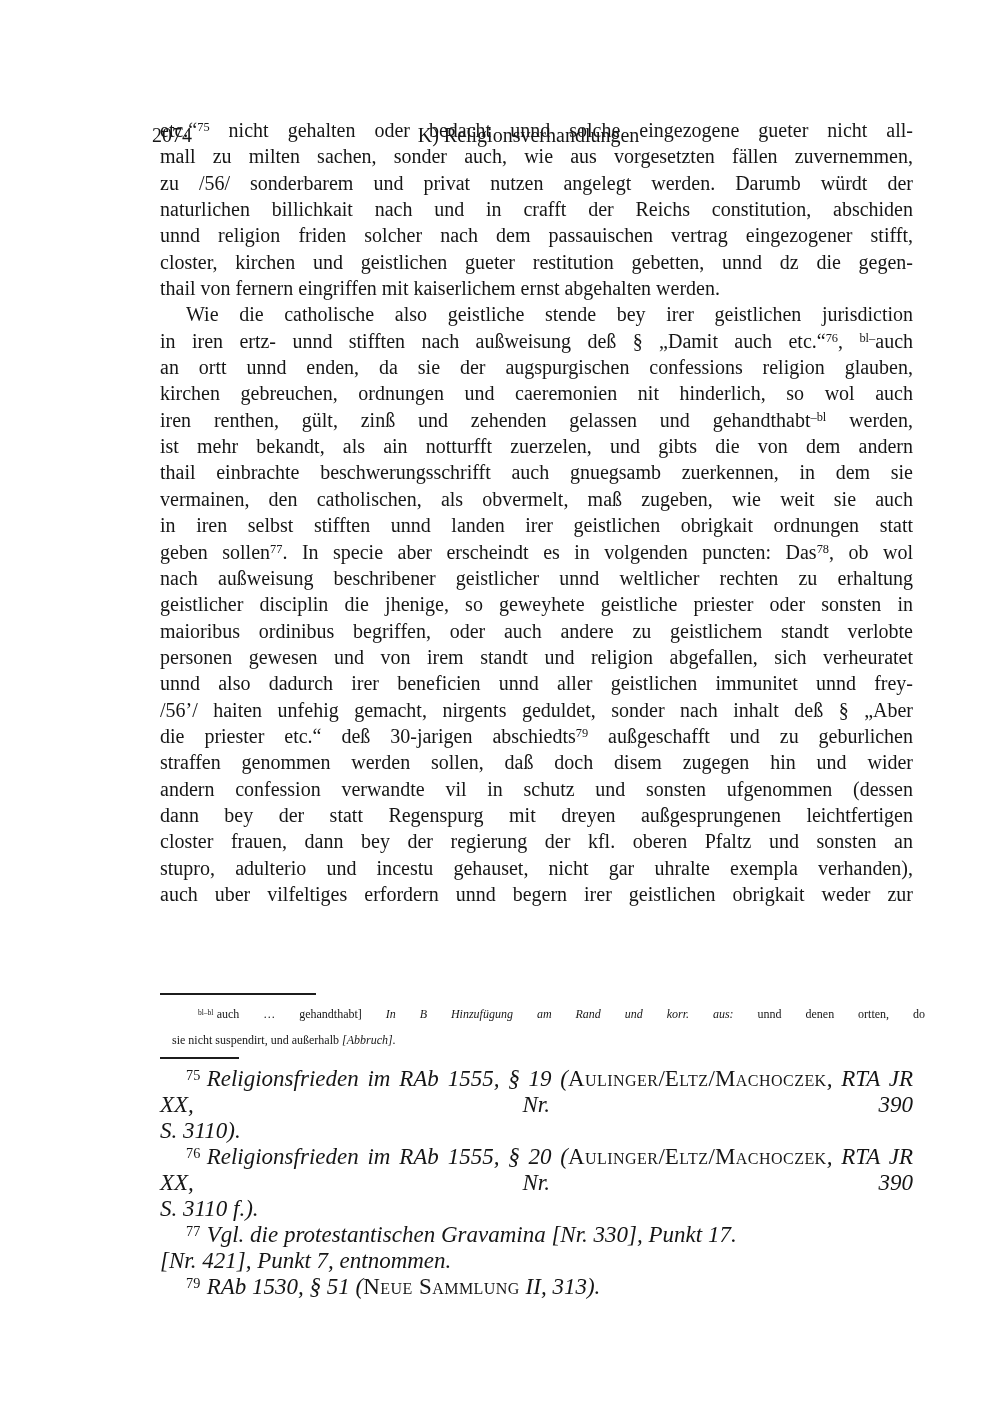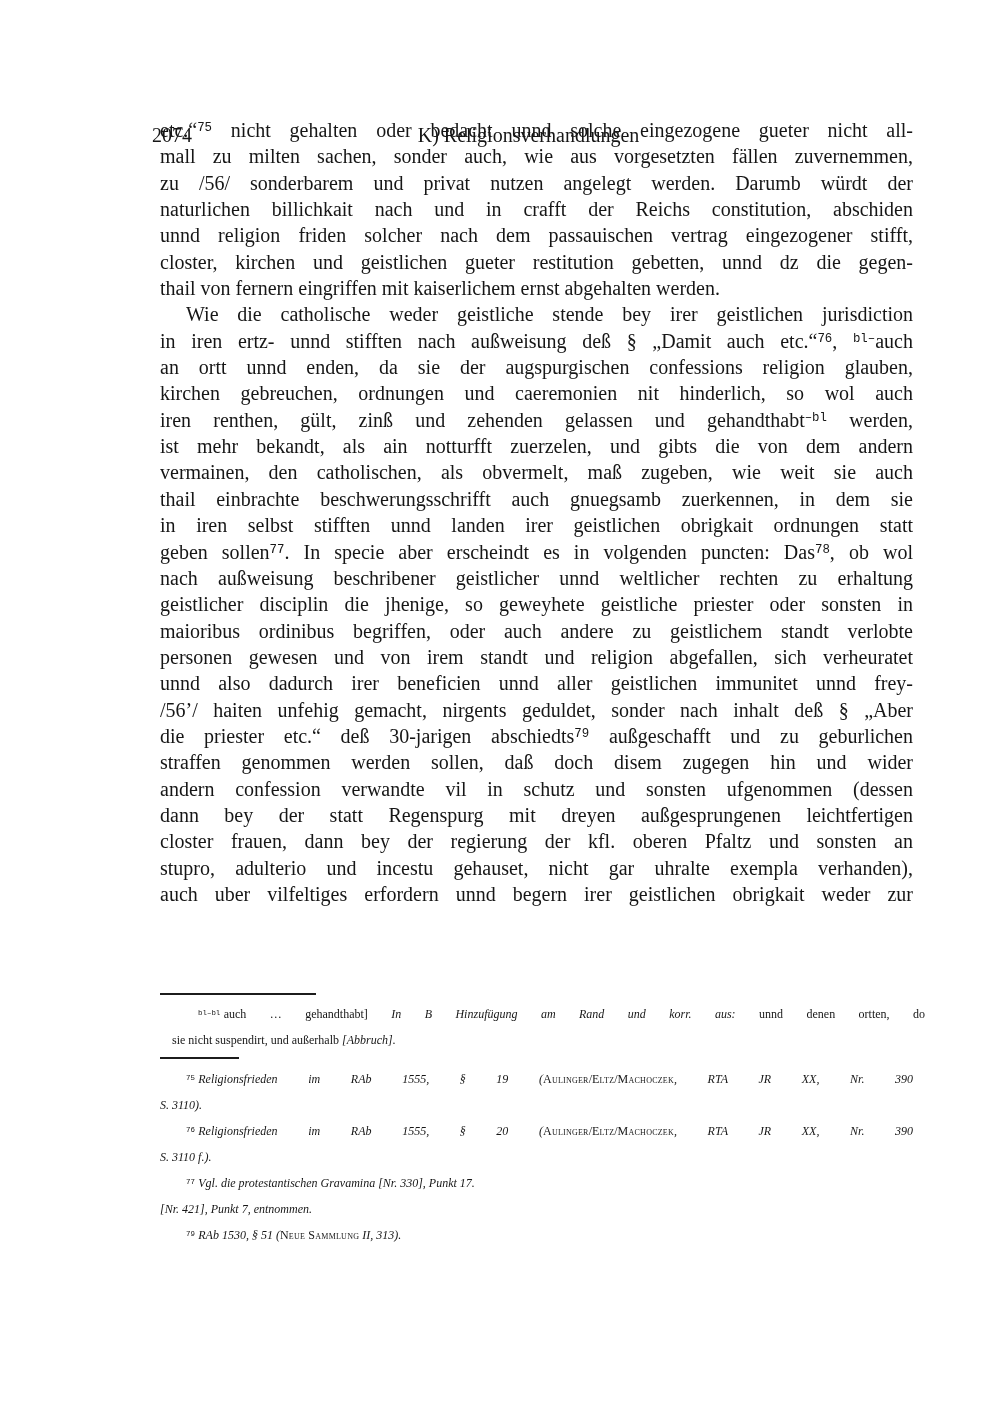--- a/index.html
+++ b/index.html
@@ -10,34 +10,33 @@
     font-family:"Liberation Serif","DejaVu Serif",serif;
     position:relative;
     overflow:hidden;
   }
   .abs{position:absolute;}
   .page-head{top:82px;left:152px;width:753px;height:26px;line-height:26px;font-size:20px;margin-top:40px;}
   .page-num{position:absolute;left:0;top:0;}
   .run-head{position:absolute;left:0;top:0;width:100%;text-align:center;}
   .body-text{top:117px;left:160px;width:753px;font-size:20px;line-height:26.35px;}
   .apparatus{top:1001px;left:172px;width:753px;font-size:12px;line-height:26px;}
-  .footnotes{top:1066px;left:160px;width:753px;font-size:12px;line-height:26px;}
+  .footnotes{top:1066px;left:160px;width:753px;font-size:23px;line-height:26px;}
   .line{text-align:left;}
   .line.just{text-align:justify;text-align-last:justify;}
   .line.ind{text-indent:26px;}
   .rule{background:#1c1c1c;height:2px;}
   .rule1{top:993px;left:160px;width:156px;}
   .rule2{top:1057px;left:160px;width:79px;}
   sup.sup, sup.fnum{
     font-size:62%;
     line-height:0;
     position:relative;
     top:-0.45em;
     vertical-align:baseline;
-    font-family:Liberation Mono, monospace;
   }
   sup.fnum{margin-right:0.45em;}
   .i{font-style:italic;}
   .sc{font-variant:small-caps;font-style:normal;letter-spacing:0.02em;}
 </style>
 </head>
 <body>
 
 <div class="abs page-head">
   <span class="page-num">2074</span>
@@ -45,28 +44,28 @@
 </div>
 
 <div class="abs body-text" id="body-lines">
     <div class="line just">etc.“<sup class="sup">75</sup> nicht gehalten oder bedacht unnd solche eingezogene gueter nicht all-</div>
     <div class="line just">mall zu milten sachen, sonder auch, wie aus vorgesetzten fällen zuvernemmen,</div>
     <div class="line just">zu /56/ sonderbarem und privat nutzen angelegt werden. Darumb würdt der</div>
     <div class="line just">naturlichen billichkait nach und in crafft der Reichs constitution, abschiden</div>
     <div class="line just">unnd religion friden solcher nach dem passauischen vertrag eingezogener stifft,</div>
     <div class="line just">closter, kirchen und geistlichen gueter restitution gebetten, unnd dz die gegen-</div>
     <div class="line">thail von fernern eingriffen mit kaiserlichem ernst abgehalten werden.</div>
-    <div class="line just ind">Wie die catholische weder geistliche stende bey irer geistlichen jurisdiction</div>
+    <div class="line just ind">Wie die catholische also geistliche stende bey irer geistlichen jurisdiction</div>
     <div class="line just">in iren ertz- unnd stifften nach außweisung deß § „Damit auch etc.“<sup class="sup">76</sup>, <sup class="sup">bl–</sup>auch</div>
     <div class="line just">an ortt unnd enden, da sie der augspurgischen confessions religion glauben,</div>
     <div class="line just">kirchen gebreuchen, ordnungen und caeremonien nit hinderlich, so wol auch</div>
     <div class="line just">iren renthen, gült, zinß und zehenden gelassen und gehandthabt<sup class="sup">–bl</sup> werden,</div>
     <div class="line just">ist mehr bekandt, als ain notturfft zuerzelen, und gibts die von dem andern</div>
+    <div class="line just">thail einbrachte beschwerungsschrifft auch gnuegsamb zuerkennen, in dem sie</div>
     <div class="line just">vermainen, den catholischen, als obvermelt, maß zugeben, wie weit sie auch</div>
-    <div class="line just">thail einbrachte beschwerungsschrifft auch gnuegsamb zuerkennen, in dem sie</div>
     <div class="line just">in iren selbst stifften unnd landen irer geistlichen obrigkait ordnungen statt</div>
     <div class="line just">geben sollen<sup class="sup">77</sup>. In specie aber erscheindt es in volgenden puncten: Das<sup class="sup">78</sup>, ob wol</div>
     <div class="line just">nach außweisung beschribener geistlicher unnd weltlicher rechten zu erhaltung</div>
     <div class="line just">geistlicher disciplin die jhenige, so geweyhete geistliche priester oder sonsten in</div>
     <div class="line just">maioribus ordinibus begriffen, oder auch andere zu geistlichem standt verlobte</div>
     <div class="line just">personen gewesen und von irem standt und religion abgefallen, sich verheuratet</div>
     <div class="line just">unnd also dadurch irer beneficien unnd aller geistlichen immunitet unnd frey-</div>
     <div class="line just">/56’/ haiten unfehig gemacht, nirgents geduldet, sonder nach inhalt deß § „Aber</div>
     <div class="line just">die priester etc.“ deß 30-jarigen abschiedts<sup class="sup">79</sup> außgeschafft und zu geburlichen</div>
     <div class="line just">straffen genommen werden sollen, daß doch disem zugegen hin und wider</div>

